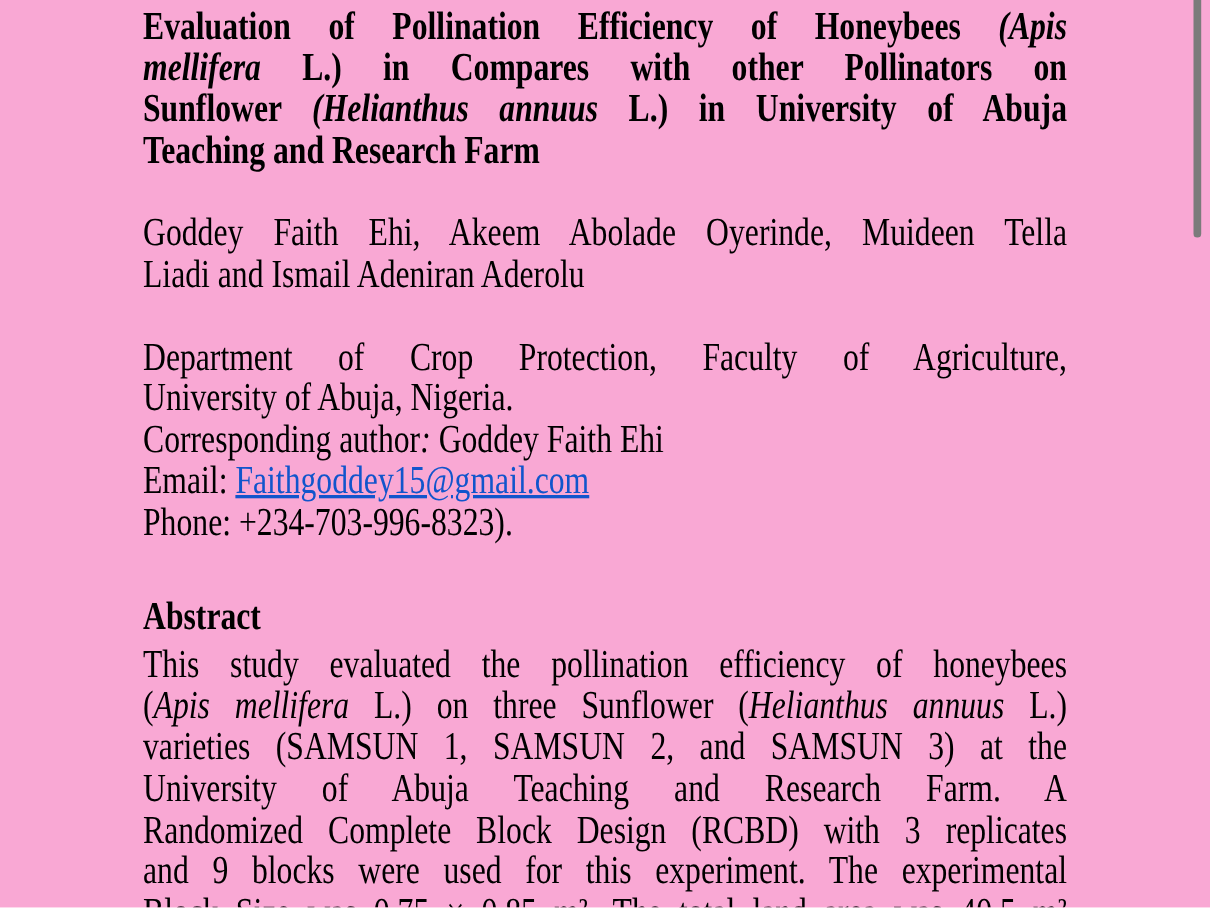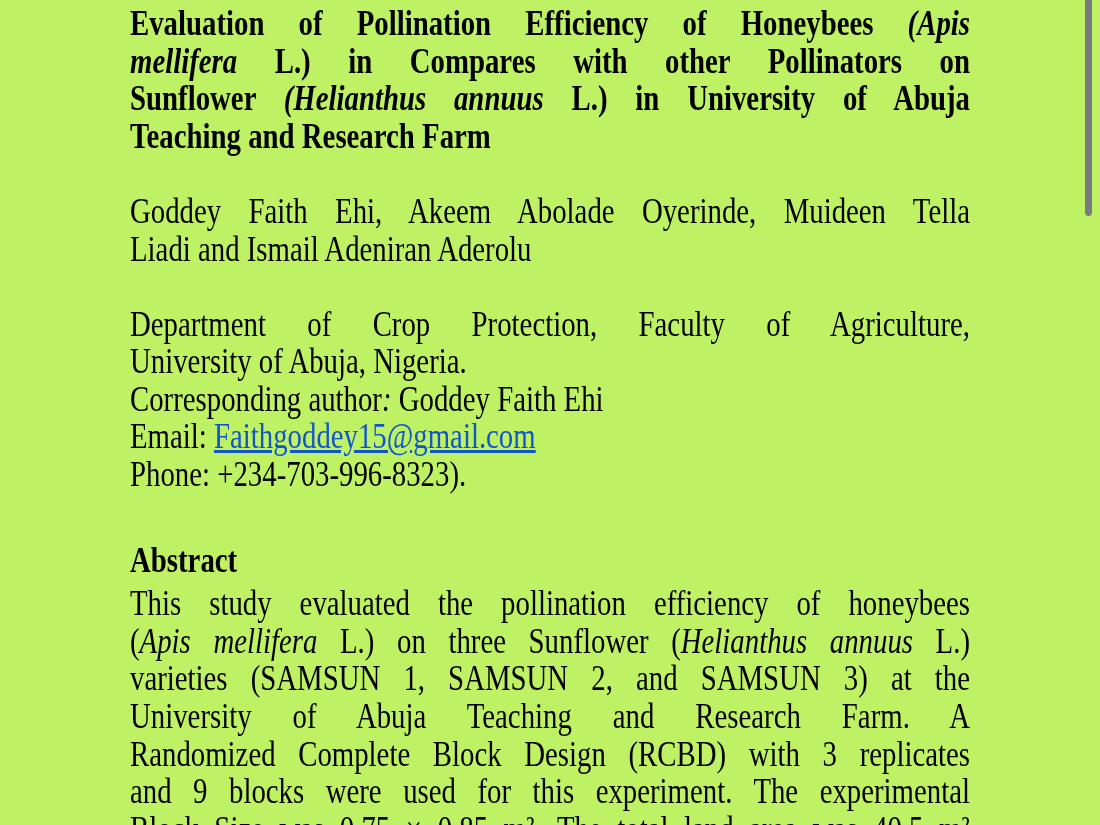--- a/index.html
+++ b/index.html
@@ -5,21 +5,21 @@
   html, body {
     margin: 0;
     padding: 0;
     background: #ffffff;
   }
   .page {
     position: relative;
     width: 1100px;
     height: 825px;
     overflow: hidden;
-    background: #bef264;
+    background: #f9a8d4;
     color: #000000;
     font-family: "Liberation Serif", serif;
   }
   
   .content {
     position: absolute;
     left: 130px;
     top: 5px;
     width: 1050px;
     transform: scaleX(0.8);

